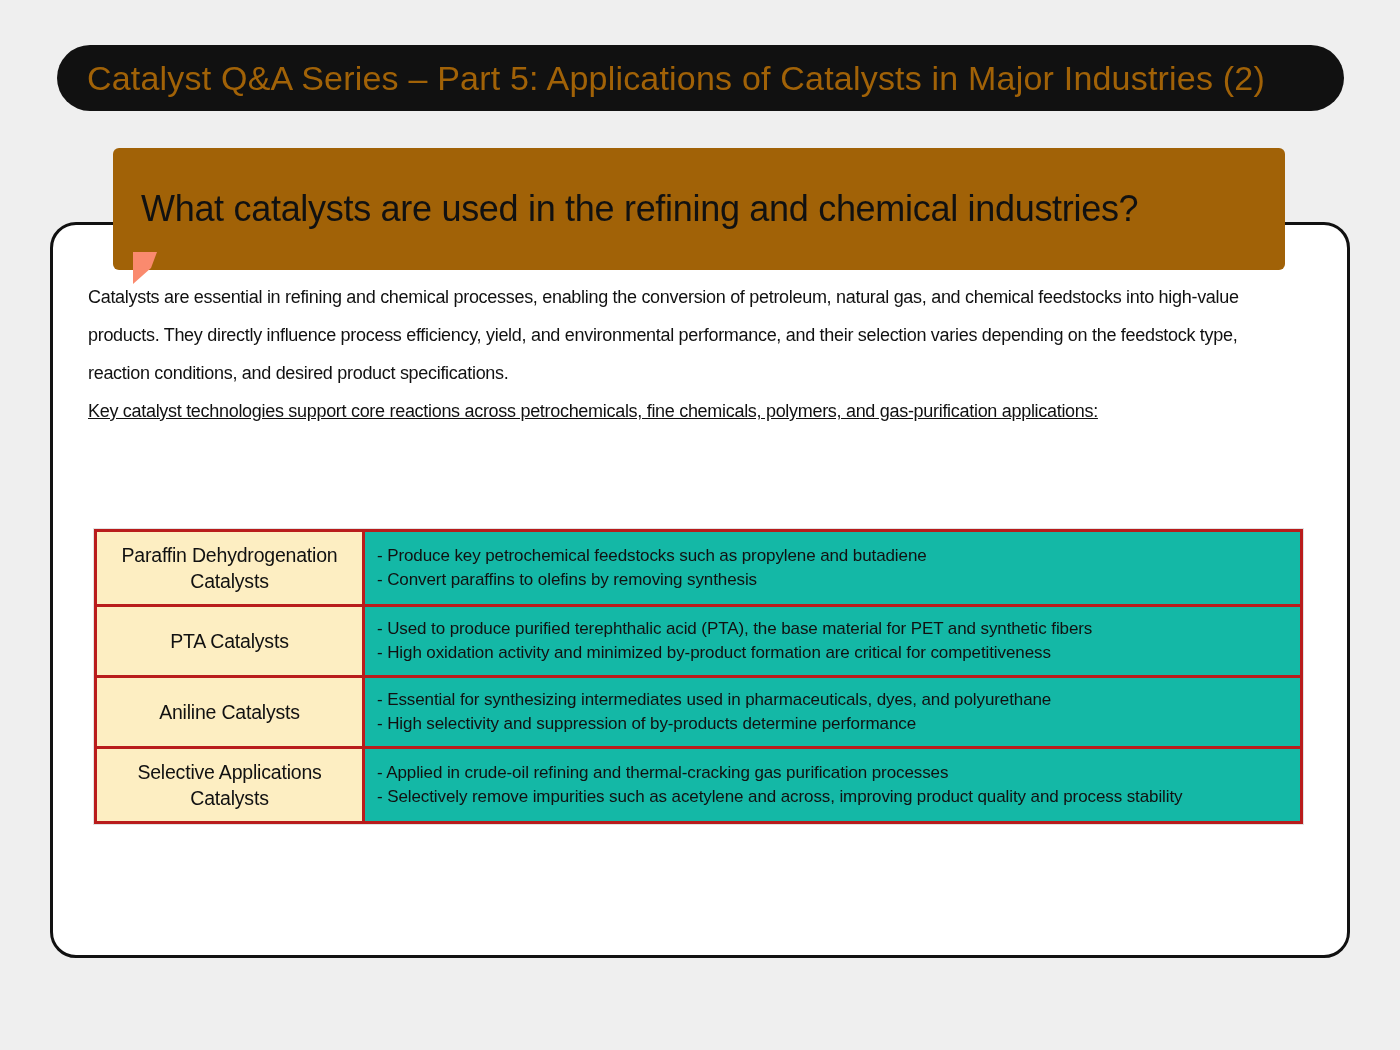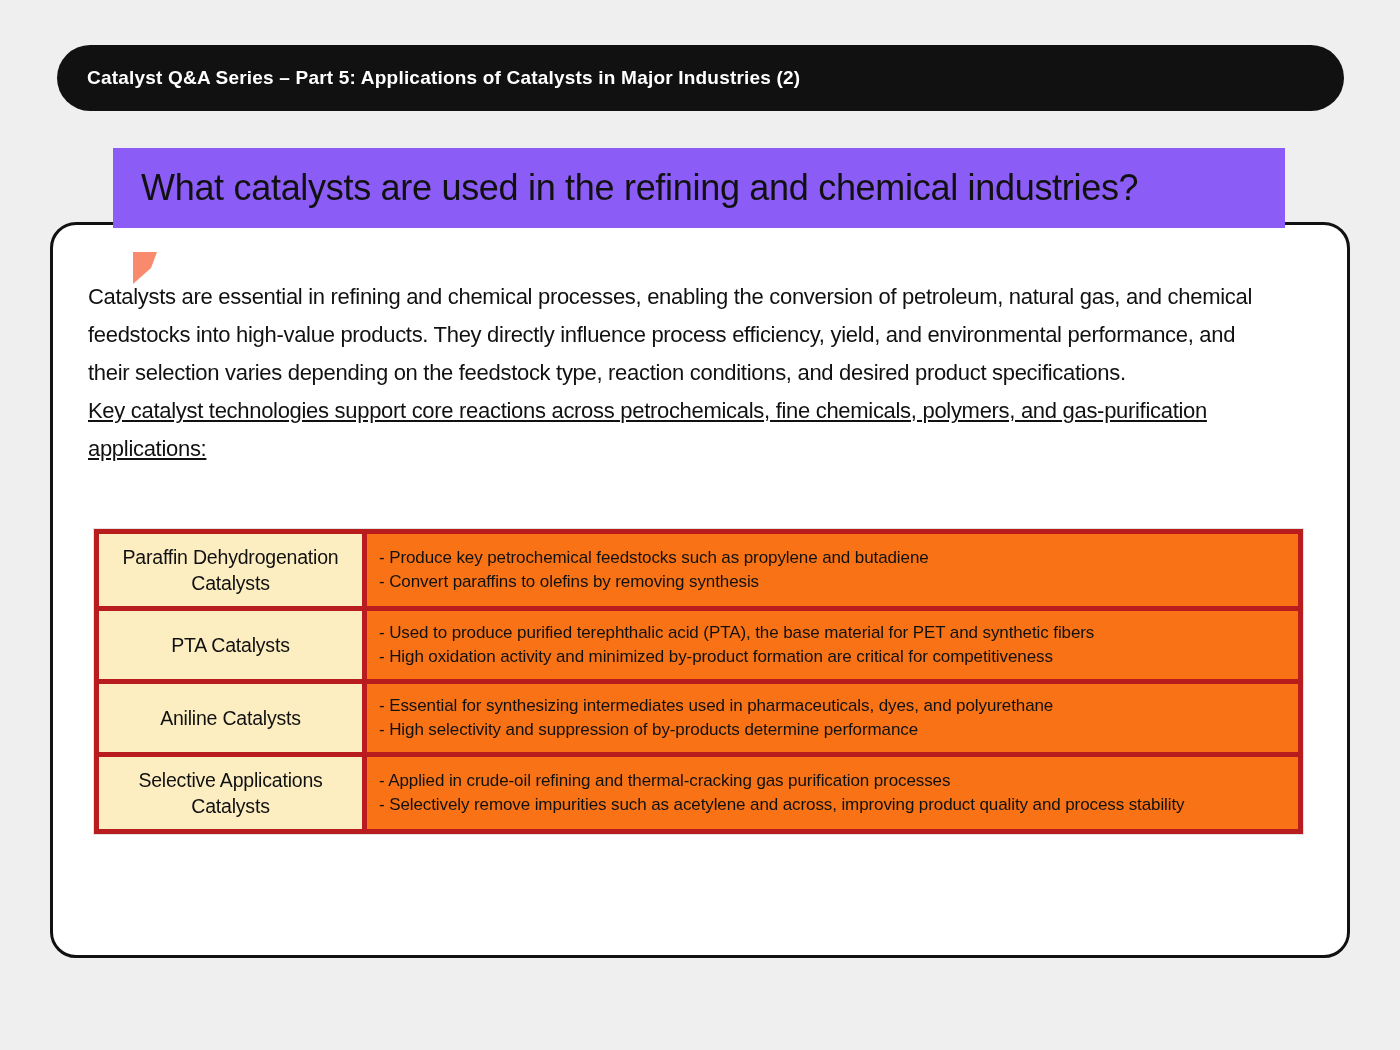--- a/index.html
+++ b/index.html
@@ -24,23 +24,23 @@
     width: 1287px;
     height: 66px;
     background: #111111;
     border-radius: 33px;
     display: flex;
     align-items: center;
     box-sizing: border-box;
     padding-left: 30px;
   }
   .header-title {
-    color: #ffffff;
-    font-size: 19px;
-    font-weight: bold;
+    color: #a16207;
+    font-size: 34px;
+    font-weight: normal;
     letter-spacing: 0.2px;
     white-space: nowrap;
   }
 
   
   .card {
     position: absolute;
     left: 50px;
     top: 222px;
     width: 1300px;
@@ -50,23 +50,23 @@
     border-radius: 26px;
     box-sizing: border-box;
   }
 
   
   .question-bubble {
     position: absolute;
     left: 113px;
     top: 148px;
     width: 1172px;
-    height: 80px;
-    background: #8b5cf6;
-    border-radius: 0;
+    height: 122px;
+    background: #a16207;
+    border-radius: 6px;
     display: flex;
     align-items: center;
     box-sizing: border-box;
     padding: 0 28px;
     z-index: 5;
   }
   .question-text {
     font-size: 36px;
     color: #111111;
     font-weight: normal;
@@ -87,21 +87,21 @@
   }
 
   
   .body-wrap {
     position: absolute;
     left: 88px;
     top: 278px;
     width: 1190px;
   }
   .para {
-    font-size: 22px;
+    font-size: 18px;
     line-height: 38px;
     color: #111111;
     letter-spacing: -0.3px;
     margin: 0;
   }
   .para + .para {
     margin-top: 0px;
     text-decoration: underline;
   }
 
@@ -113,36 +113,36 @@
     width: 1211px;
     border: 1px solid #e2e2e2;
     box-sizing: border-box;
   }
   table.cat-table {
     border-collapse: collapse;
     width: 100%;
     table-layout: fixed;
   }
   table.cat-table td {
-    border: 5px solid #b91c1c;
+    border: 3px solid #b91c1c;
     vertical-align: middle;
     box-sizing: border-box;
   }
   td.cat-name {
     width: 268px;
     background: #fdeec2;
     text-align: center;
     font-size: 19.5px;
     color: #111111;
     padding: 10px 14px;
     line-height: 26px;
     letter-spacing: -0.2px;
   }
   td.cat-desc {
-    background: #f97316;
+    background: #14b8a6;
     font-size: 17px;
     color: #111111;
     padding: 10px 30px 10px 12px;
     line-height: 24px;
     letter-spacing: -0.1px;
     margin-left: 45px;
   }
   .desc-line {
     white-space: nowrap;
     overflow: hidden;

